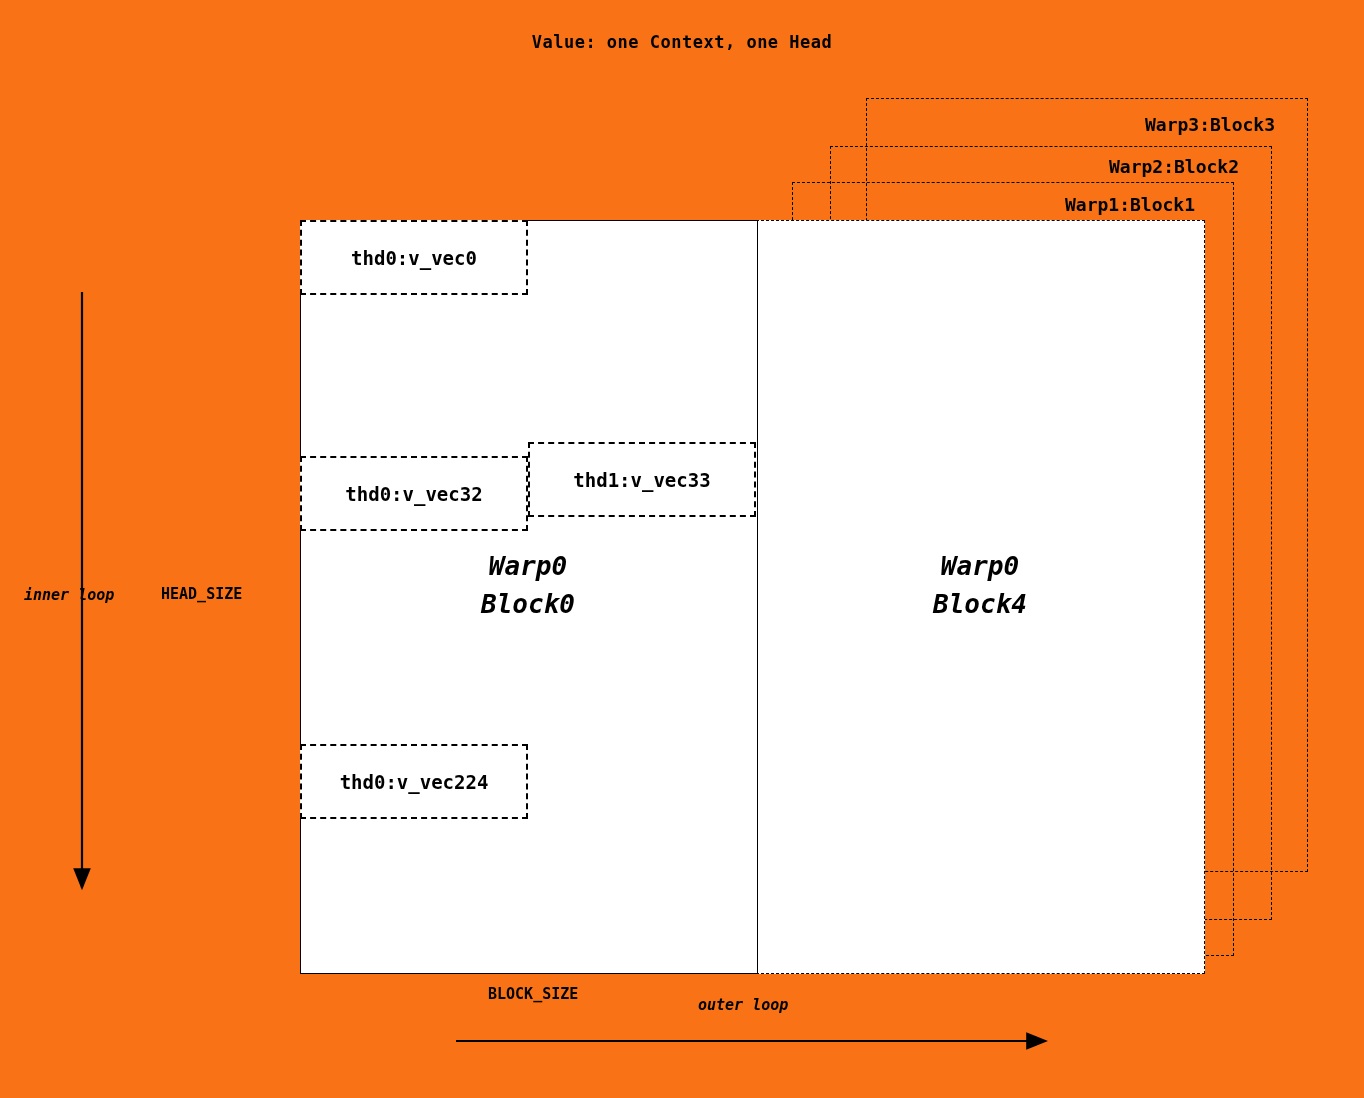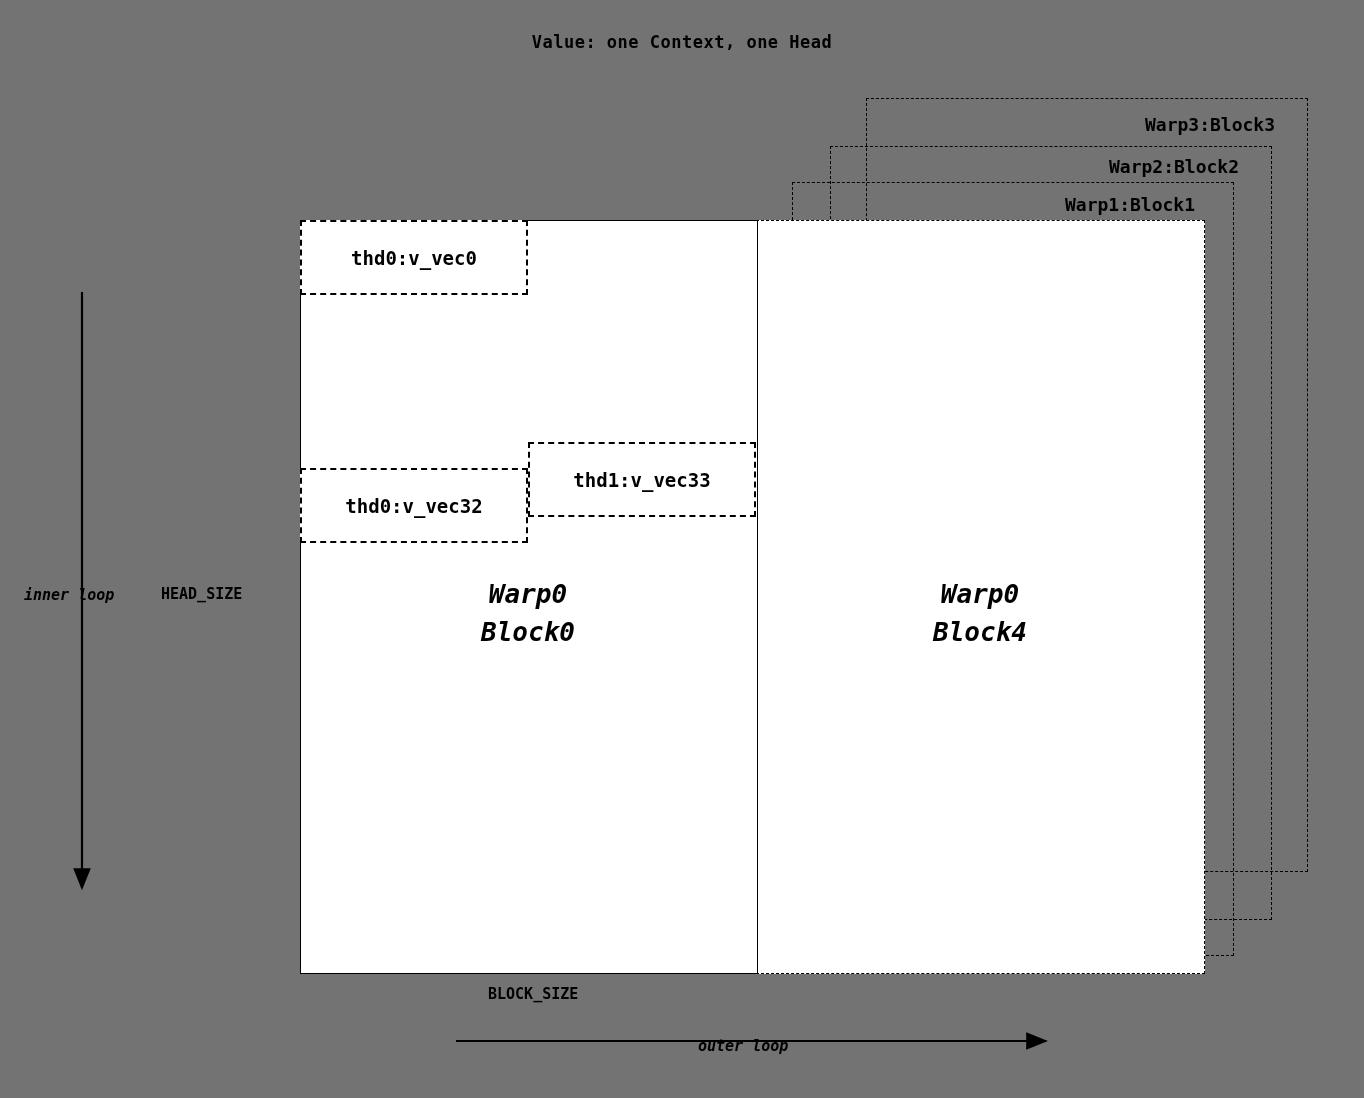--- a/index.html
+++ b/index.html
@@ -4,21 +4,21 @@
 <style>
   html, body {
     margin: 0;
     padding: 0;
     background: #ffffff;
   }
   #canvas {
     position: relative;
     width: 1364px;
     height: 1098px;
-    background: #737373;
+    background: #f97316;
     font-family: "DejaVu Sans Mono", monospace;
     overflow: hidden;
   }
 
   .title {
     position: absolute;
     left: 0;
     top: 32px;
     width: 1364px;
     text-align: center;
@@ -70,21 +70,20 @@
   .block-caption {
     position: absolute;
     text-align: center;
     font-family: "DejaVu Sans Mono", monospace;
     font-size: 26px;
     font-weight: bold;
     font-style: italic;
     color: #000;
     line-height: 1.45;
     white-space: pre-line;
-    margin-top: 28px;
   }
 
   
   .cell {
     position: absolute;
     border: 2.5px dashed #000;
     background: #ffffff;
     display: flex;
     align-items: center;
     justify-content: center;
@@ -141,28 +140,29 @@
   <div class="block4"></div>
   <div class="block-caption" style="left:756px; top:548px; width:448px;">Warp0
 Block4</div>
 
   <div class="block0"></div>
   <div class="block-caption" style="left:300px; top:548px; width:456px;">Warp0
 Block0</div>
 
   <div class="cell" style="left:300px; top:220px; width:228px; height:75px;">thd0:v_vec0</div>
 
-  <div class="cell" style="left:300px; top:468px; width:228px; height:75px;">thd0:v_vec32</div>
+  <div class="cell" style="left:300px; top:456px; width:228px; height:75px;">thd0:v_vec32</div>
   <div class="cell" style="left:528px; top:442px; width:228px; height:75px;">thd1:v_vec33</div>
 
+  <div class="cell" style="left:300px; top:744px; width:228px; height:75px;">thd0:v_vec224</div>
 
   <div class="axis-label" style="left:161px; top:585px;">HEAD_SIZE</div>
   <div class="loop-label" style="left:24px; top:586px;">inner loop</div>
   <div class="axis-label" style="left:452px; top:985px;padding-left:36px;">BLOCK_SIZE</div>
-  <div class="loop-label" style="left:698px; top:1037px;text-align:center;">outer loop</div>
+  <div class="loop-label" style="left:698px; top:996px;text-align:center;">outer loop</div>
 
   <svg class="overlay" viewBox="0 0 1364 1098">
     <defs>
       <marker id="arrowhead" markerWidth="10" markerHeight="8" refX="9" refY="4" orient="auto">
         <polygon points="0 0, 10 4, 0 8" fill="#000"></polygon>
       </marker>
     </defs>
 
     <line x1="82" y1="292" x2="82" y2="888" stroke="#000" stroke-width="2.2" marker-end="url(#arrowhead)"></line>
 

